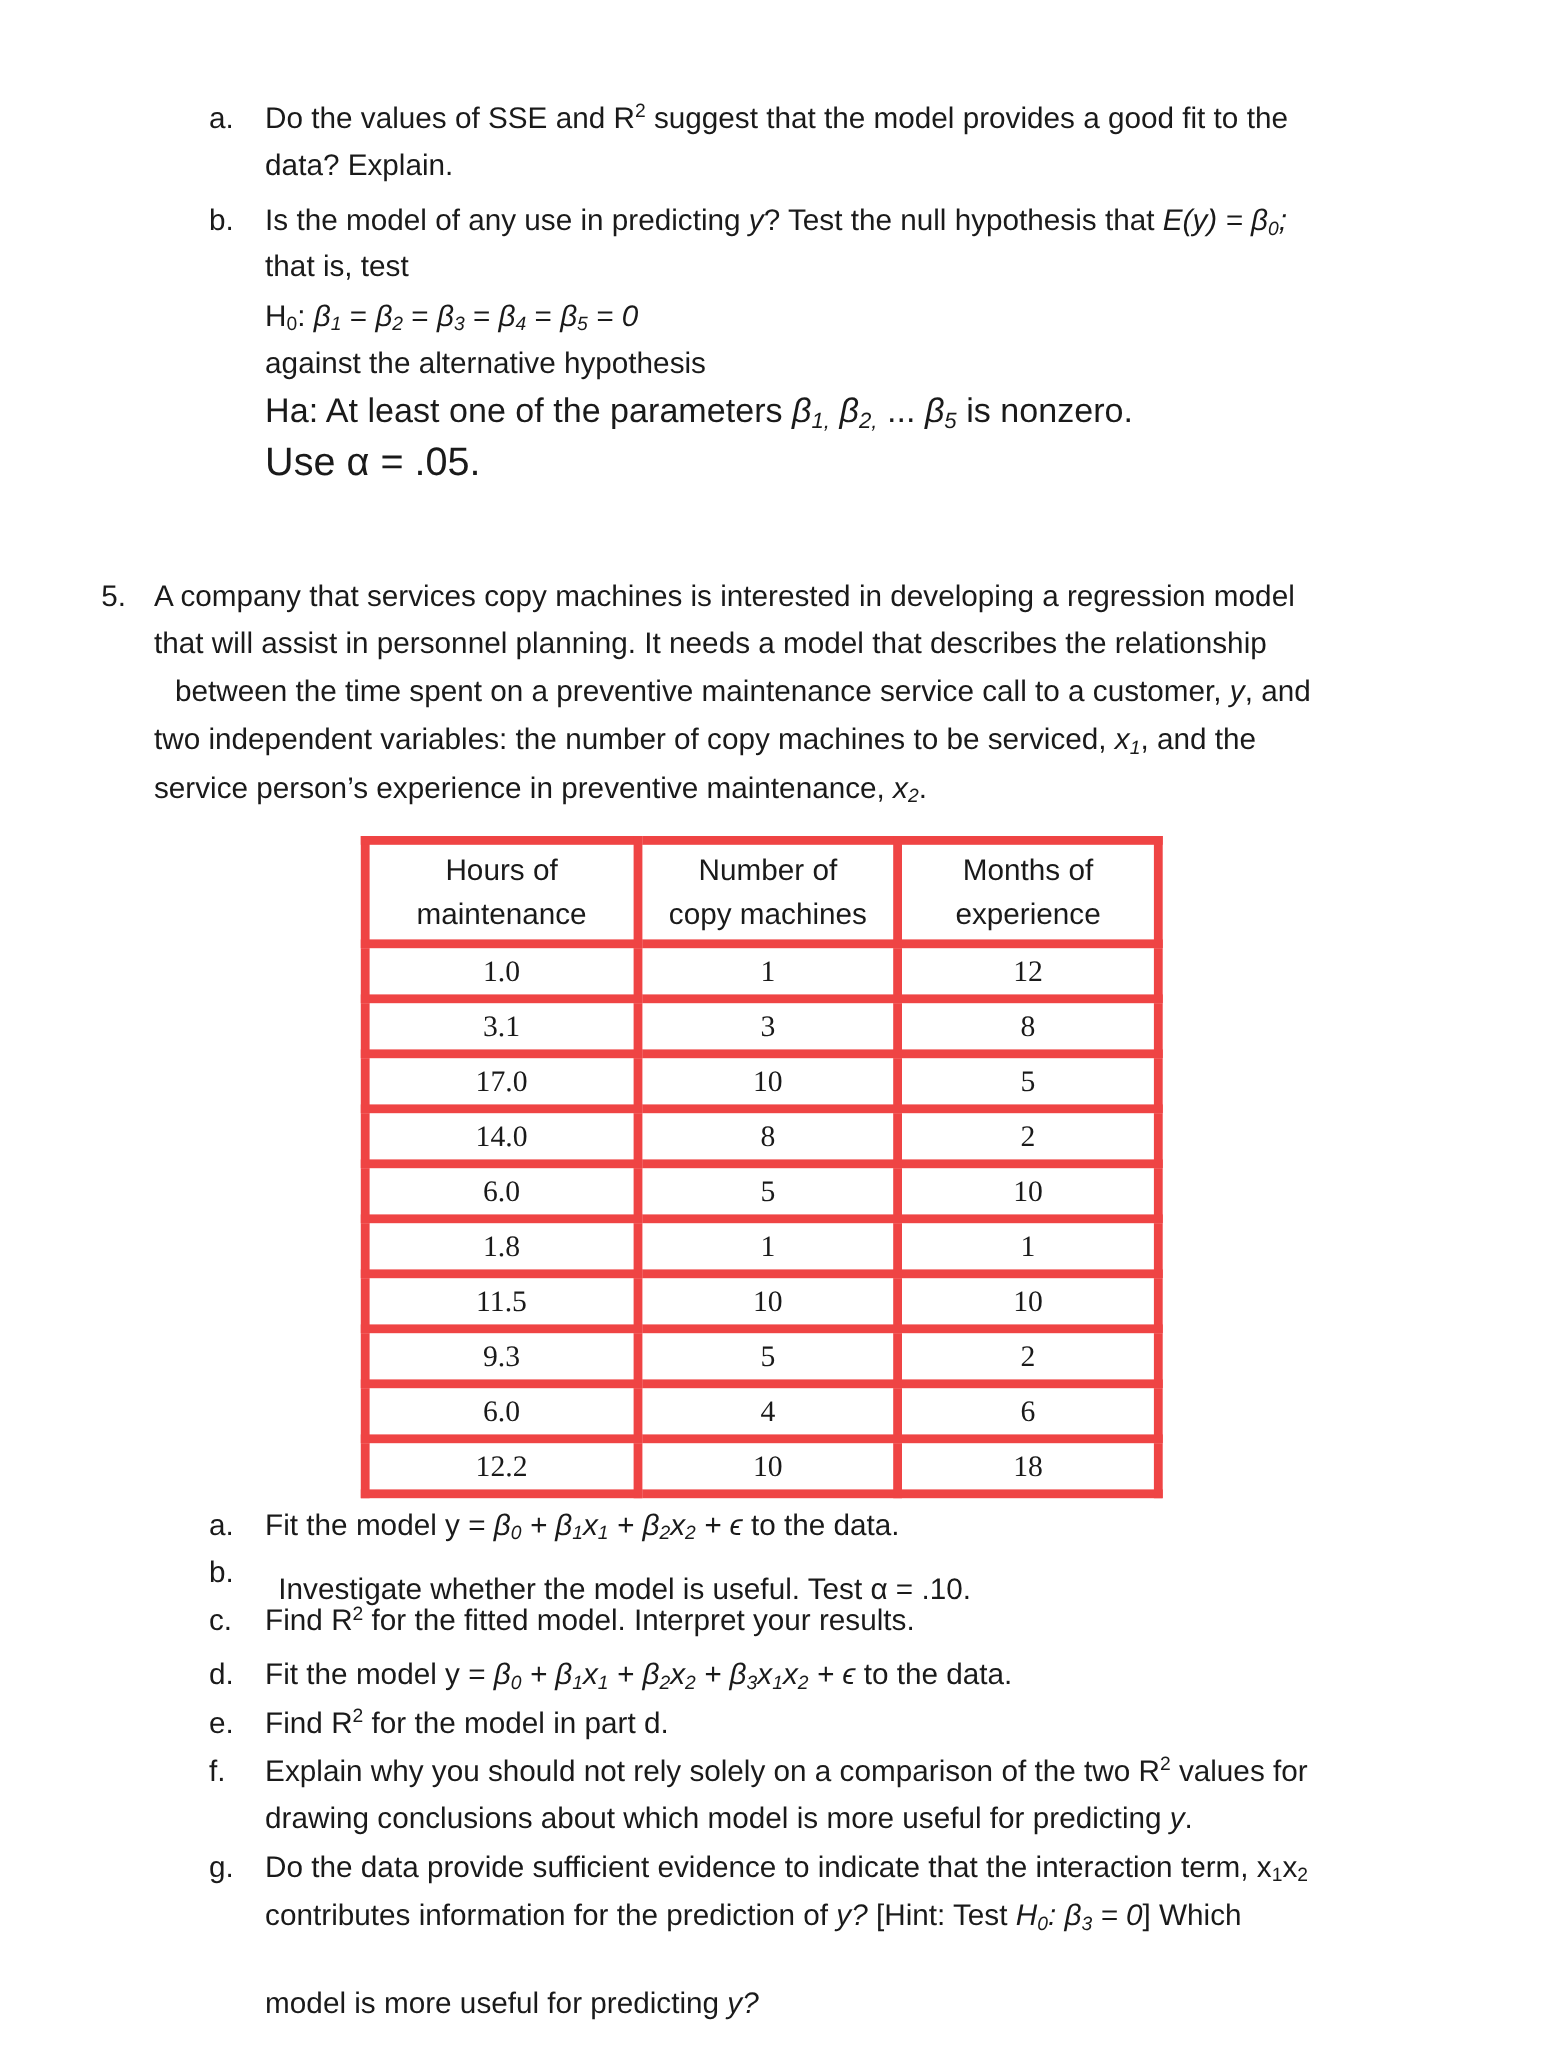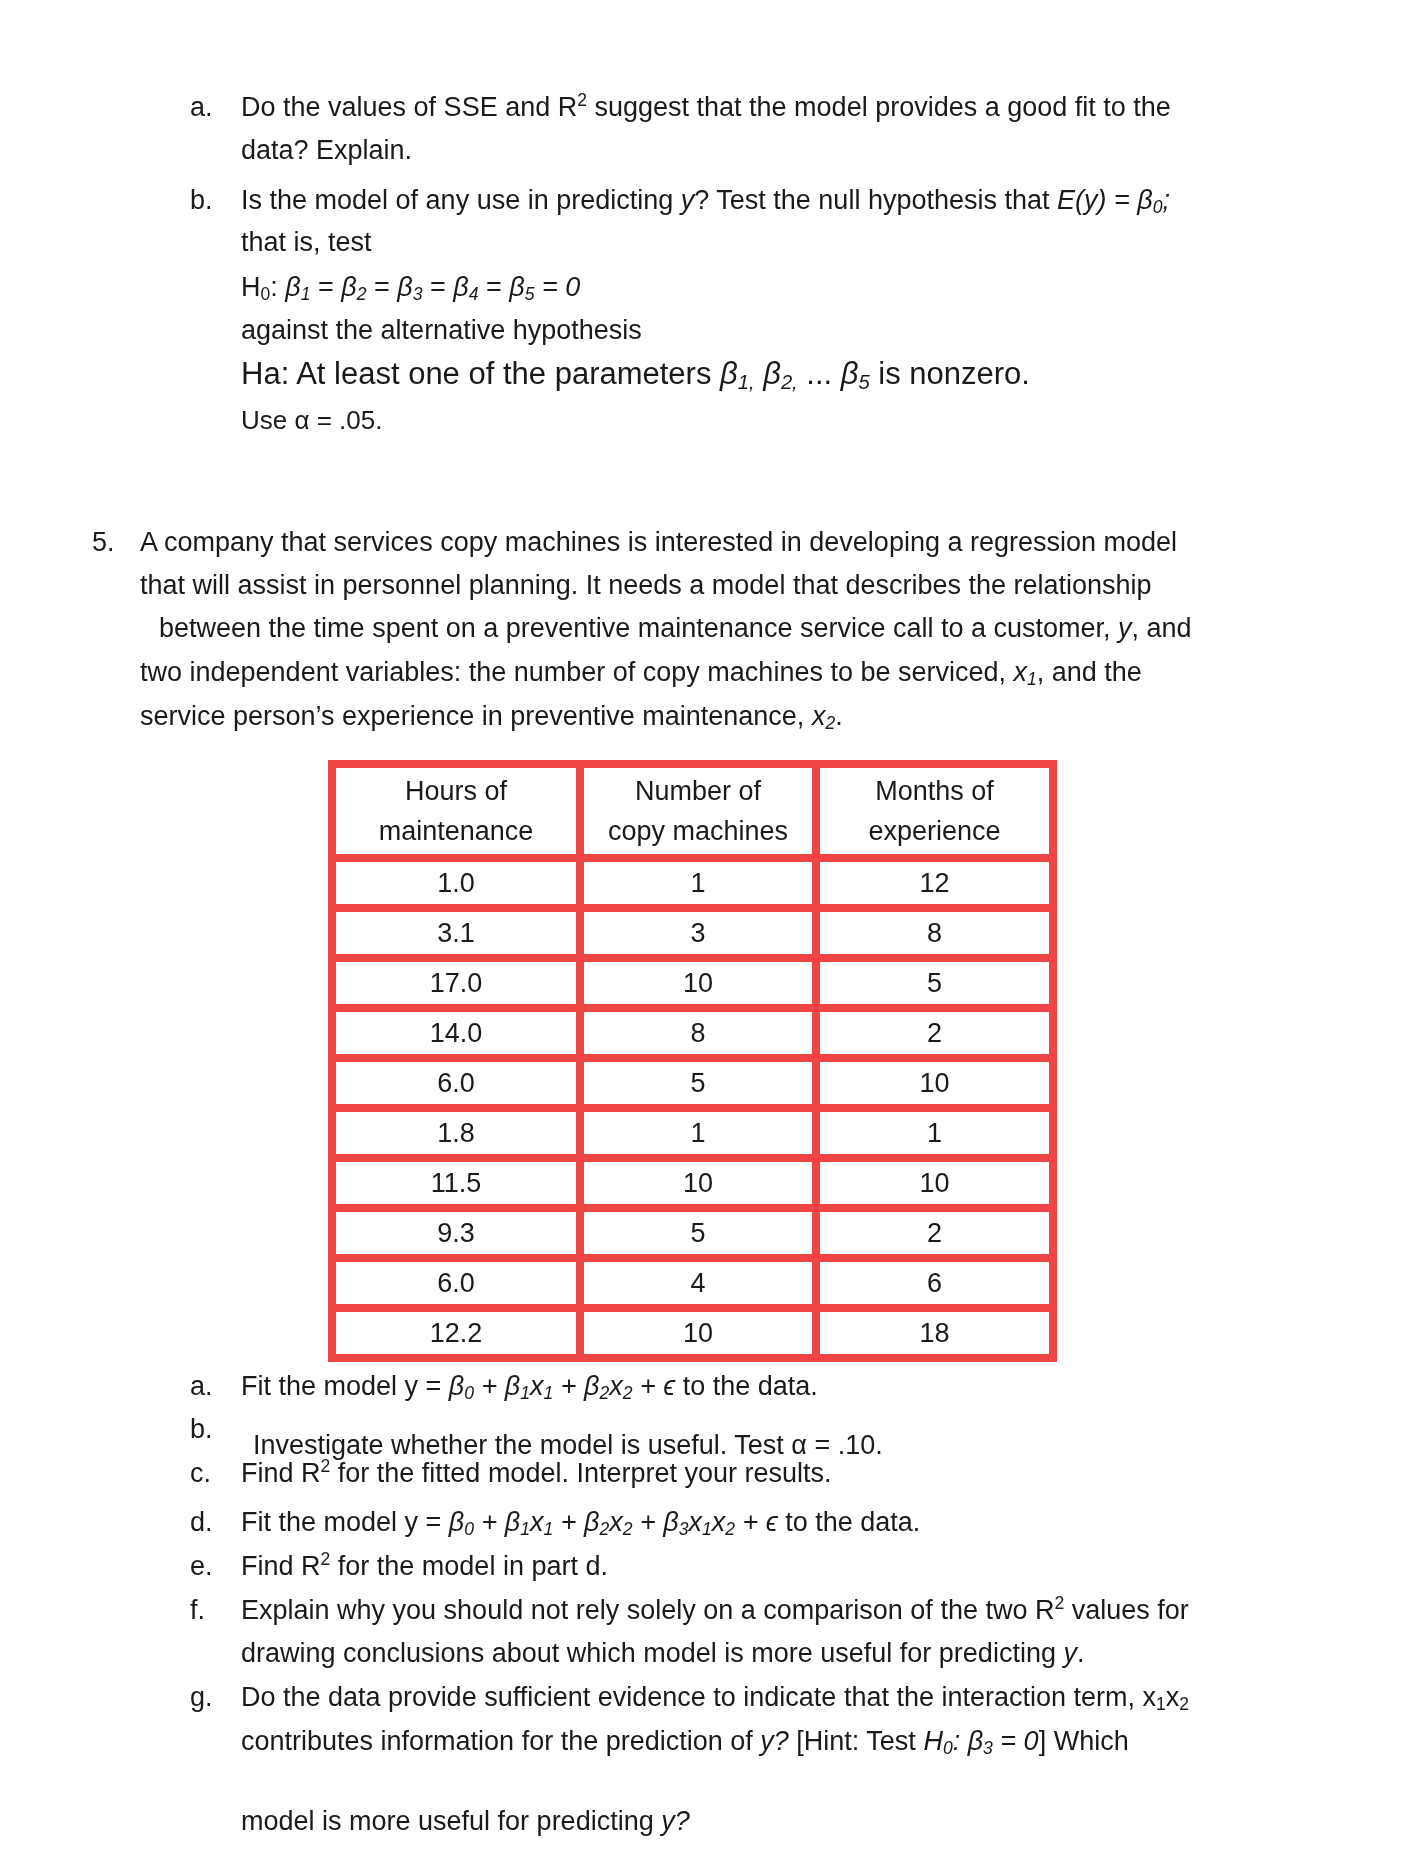--- a/index.html
+++ b/index.html
@@ -4,33 +4,33 @@
   <style>
     html, body { margin: 0; padding: 0; background: #ffffff; }
     body {
       width: 1425px; height: 1859px; position: relative; overflow: hidden;
       font-family: "Liberation Sans", "DejaVu Sans", sans-serif;
       color: #1a1a1a; font-size: 27px;
     }
     .line { position: absolute; white-space: nowrap; line-height: 34px; }
     .lbl { position: absolute; white-space: nowrap; line-height: 34px; }
     .big { font-size: 31px; }
-    .sm { font-size: 26px; }
+    .sm { font-size: 36px; }
     i, .it { font-style: italic; }
     sub { font-size: 0.65em; vertical-align: -0.25em; }
     sup { font-size: 0.65em; vertical-align: 0.55em; line-height: 0; }
     table.data {
       position: absolute; left: 328px; top: 760px; width: 729px;
       border-collapse: collapse; font-size: 27px;
     }
     table.data th, table.data td {
       border: 8px solid #ef4444; text-align: center; font-weight: normal; padding: 0;
     }
     table.data th { height: 86px; line-height: 40px; }
-    table.data td { height: 42px; line-height: 42px; }
+    table.data td { height: 42px; line-height: 42px; font-family: Liberation Serif, serif; }
     table.data { border: 3px solid #111; }
     .c1 { width: 248px; } .c2 { width: 239px; } .c3 { width: 238px; }
   </style>
 </head>
 <body>
 
 <div>
   <span class="lbl" style="left:190px; top:90px;">a.</span>
   <div class="line" style="left:241px; top:90px;"><span>Do the values of SSE and R</span><sup>2</sup><span> suggest that the model provides a good fit to the</span></div>
   <div class="line" style="left:241px; top:133px;">data? Explain.</div>

